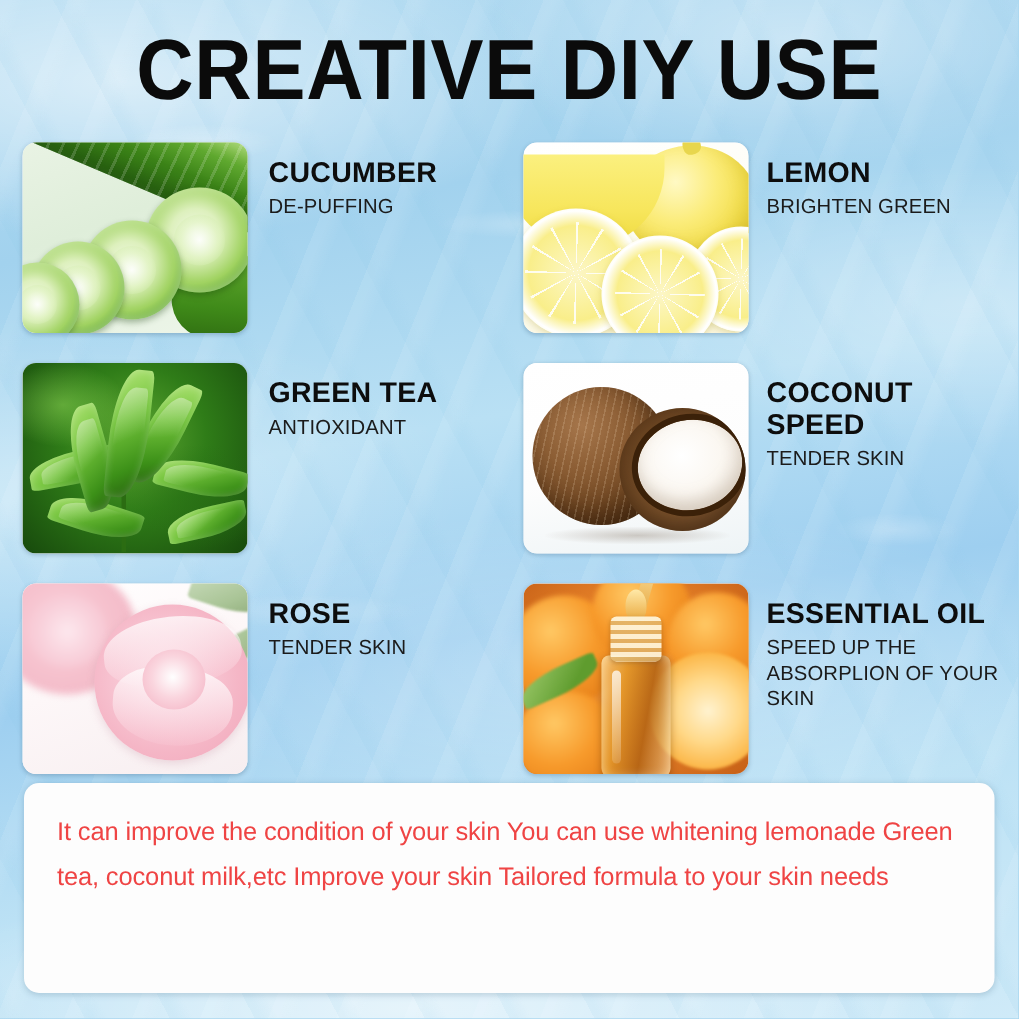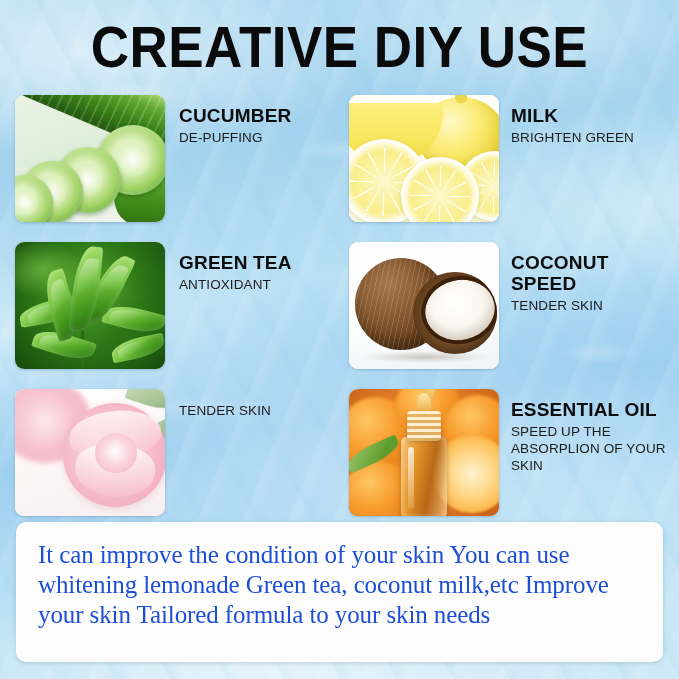--- a/index.html
+++ b/index.html
@@ -82,22 +82,22 @@
 
   
   .blurb {
     position:absolute; left:16px; top:522px;
     width:647px; height:140px;
     background:#fdfdfd; border-radius:10px;
     box-shadow:0 1px 4px rgba(40,80,110,.22);
     padding:18px 22px 0 22px; z-index:5;
   }
   .blurb p {
-    font-family:Liberation Serif, serif;
-    font-size:25px; line-height:30px; color:#1d4ed8;
+    font-family:Liberation Sans, sans-serif;
+    font-size:17px; line-height:30px; color:#ef4444;
     letter-spacing:-.1px;
   }
 
   
 
   
   .cuc { background:linear-gradient(160deg,#e9f3e4 0%,#dfeeda 40%,#eef6ea 100%); }
   .cuc .body {
     position:absolute; left:-22px; top:-26px; width:210px; height:56px;
     background:linear-gradient(180deg,#9ecf63 0%,#5fa82f 30%,#3c8418 62%,#2d6a12 100%);
@@ -359,21 +359,21 @@
       <div class="thumb">
         <div class="scene lem">
           <div class="whole"></div>
           <div class="wedge"></div>
           <div class="sl l1"></div>
           <div class="sl l3"></div>
           <div class="sl l2"></div>
         </div>
       </div>
       <div class="txt">
-        <div class="name">MILK</div>
+        <div class="name">LEMON</div>
         <div class="desc">BRIGHTEN GREEN</div>
       </div>
     </div>
   </div>
 
   <div class="row">
     <div class="card left">
       <div class="thumb">
         <div class="scene tea">
           <div class="blur"></div>
@@ -418,20 +418,21 @@
           <div class="back"></div>
           <div class="leaf"></div>
           <div class="leaf2"></div>
           <div class="main"></div>
           <div class="p p1"></div>
           <div class="p p2"></div>
           <div class="core"></div>
         </div>
       </div>
       <div class="txt">
+        <div class="name">ROSE</div>
         <div class="desc">TENDER SKIN</div>
       </div>
     </div>
 
     <div class="card right">
       <div class="thumb">
         <div class="scene oil">
           <div class="o o1"></div>
           <div class="o o2"></div>
           <div class="o o3"></div>

